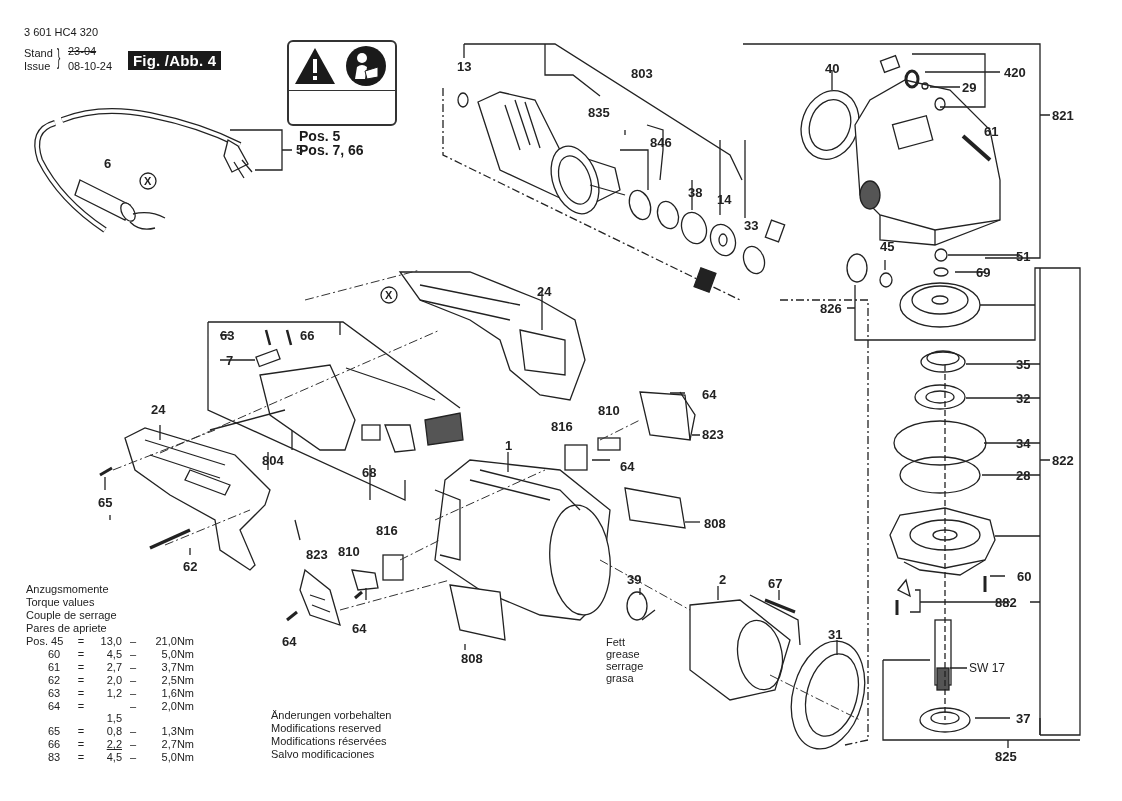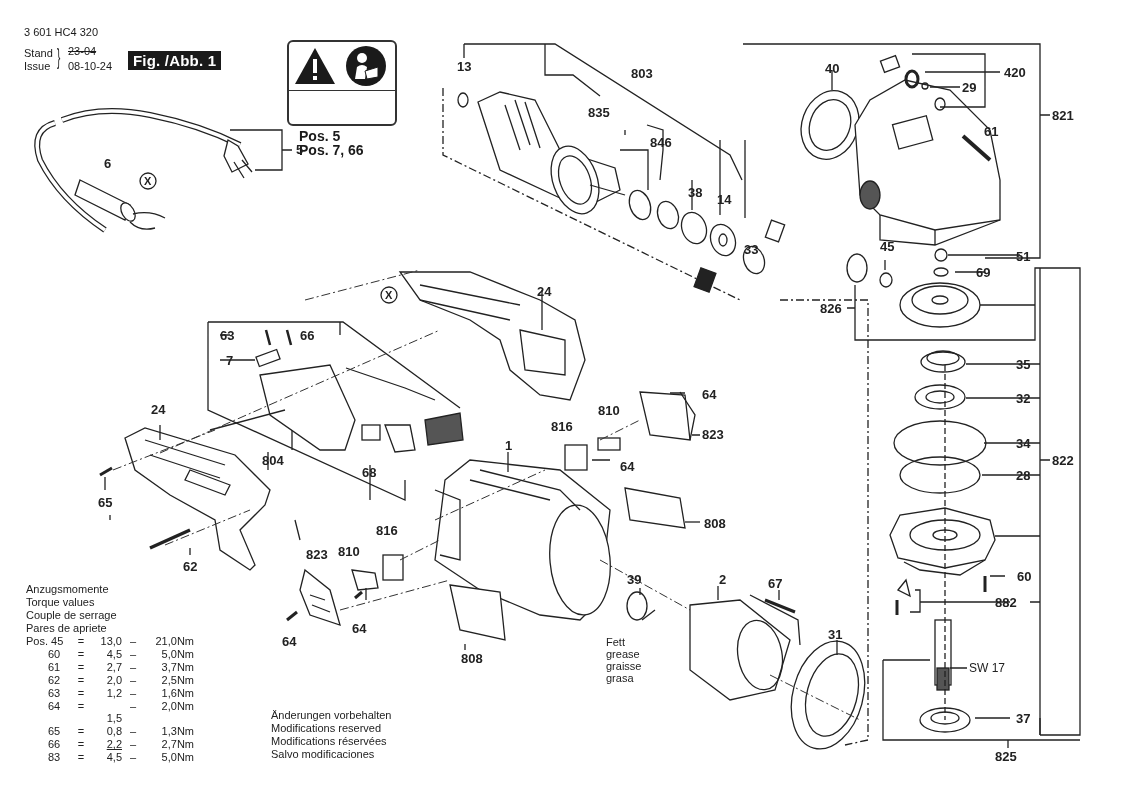--- a/index.html
+++ b/index.html
@@ -18,21 +18,21 @@
 </style>
 </head>
 <body>
 
 <div class="abs hdr" style="left:24px;top:26px;">3 601 HC4 320</div>
 <div class="abs hdr" style="left:24px;top:47px;">Stand</div>
 <div class="abs hdr" style="left:24px;top:60px;">Issue</div>
 <div class="abs" style="left:57px;top:45px;font-size:22px;line-height:24px;transform:scaleX(0.45);transform-origin:left top;">}</div>
 <div class="abs hdr" style="left:68px;top:45px;text-decoration:line-through;">23-04</div>
 <div class="abs hdr" style="left:68px;top:60px;">08-10-24</div>
-<div class="abs figbox" style="left:128px;top:51px;">Fig. /Abb. 1</div>
+<div class="abs figbox" style="left:128px;top:51px;">Fig. /Abb. 4</div>
 
 <div class="abs warn" style="left:287px;top:40px;">
   <svg class="abs" style="left:4px;top:4px;" width="44" height="40" viewBox="0 0 44 40">
     <polygon points="22,2 42,38 2,38" fill="#1a1a1a"></polygon>
     <rect x="20" y="13" width="4" height="14" fill="#fff"></rect>
     <rect x="20" y="30" width="4" height="4" fill="#fff"></rect>
   </svg>
   <svg class="abs" style="left:56px;top:3px;" width="42" height="42" viewBox="0 0 42 42">
     <circle cx="21" cy="21" r="20" fill="#1a1a1a"></circle>
     <circle cx="17" cy="13" r="5" fill="#fff"></circle>
@@ -218,21 +218,21 @@
 
 <div class="lbl" style="left:144px;top:175px;font-size:11px;">X</div>
 <div class="lbl" style="left:385px;top:289px;font-size:11px;">X</div>
 
 <div class="lbl" style="left:457px;top:60px;">13</div>
 <div class="lbl" style="left:631px;top:67px;">803</div>
 <div class="lbl" style="left:588px;top:106px;">835</div>
 <div class="lbl" style="left:650px;top:136px;">846</div>
 <div class="lbl" style="left:688px;top:186px;">38</div>
 <div class="lbl" style="left:717px;top:193px;">14</div>
-<div class="lbl" style="left:744px;top:219px;margin-top:24px;">33</div>
+<div class="lbl" style="left:744px;top:219px;">33</div>
 
 <div class="lbl" style="left:825px;top:62px;">40</div>
 <div class="lbl" style="left:1004px;top:66px;">420</div>
 <div class="lbl" style="left:962px;top:81px;">29</div>
 <div class="lbl" style="left:984px;top:125px;">61</div>
 <div class="lbl" style="left:1052px;top:109px;">821</div>
 <div class="lbl" style="left:1016px;top:250px;">51</div>
 <div class="lbl" style="left:880px;top:240px;">45</div>
 <div class="lbl" style="left:976px;top:266px;">69</div>
 <div class="lbl" style="left:820px;top:302px;">826</div>
@@ -277,21 +277,21 @@
 <div class="lbl" style="left:461px;top:652px;">808</div>
 
 <div class="lbl" style="left:627px;top:573px;">39</div>
 <div class="lbl" style="left:719px;top:573px;">2</div>
 <div class="lbl" style="left:768px;top:577px;">67</div>
 <div class="lbl" style="left:828px;top:628px;">31</div>
 
 <div class="txt" style="left:606px;top:636px;font-size:11px;line-height:12px;">
   <div>Fett</div>
   <div>grease</div>
-  <div>graisse</div>
+  <div>serrage</div>
   <div>grasa</div>
 </div>
 
 <div class="txt" style="left:26px;top:583px;">
   <div>Anzugsmomente</div>
   <div>Torque values</div>
   <div>Couple de serrage</div>
   <div>Pares de apriete</div>
   <div id="torque-rows">
       <div class="torque-row">

